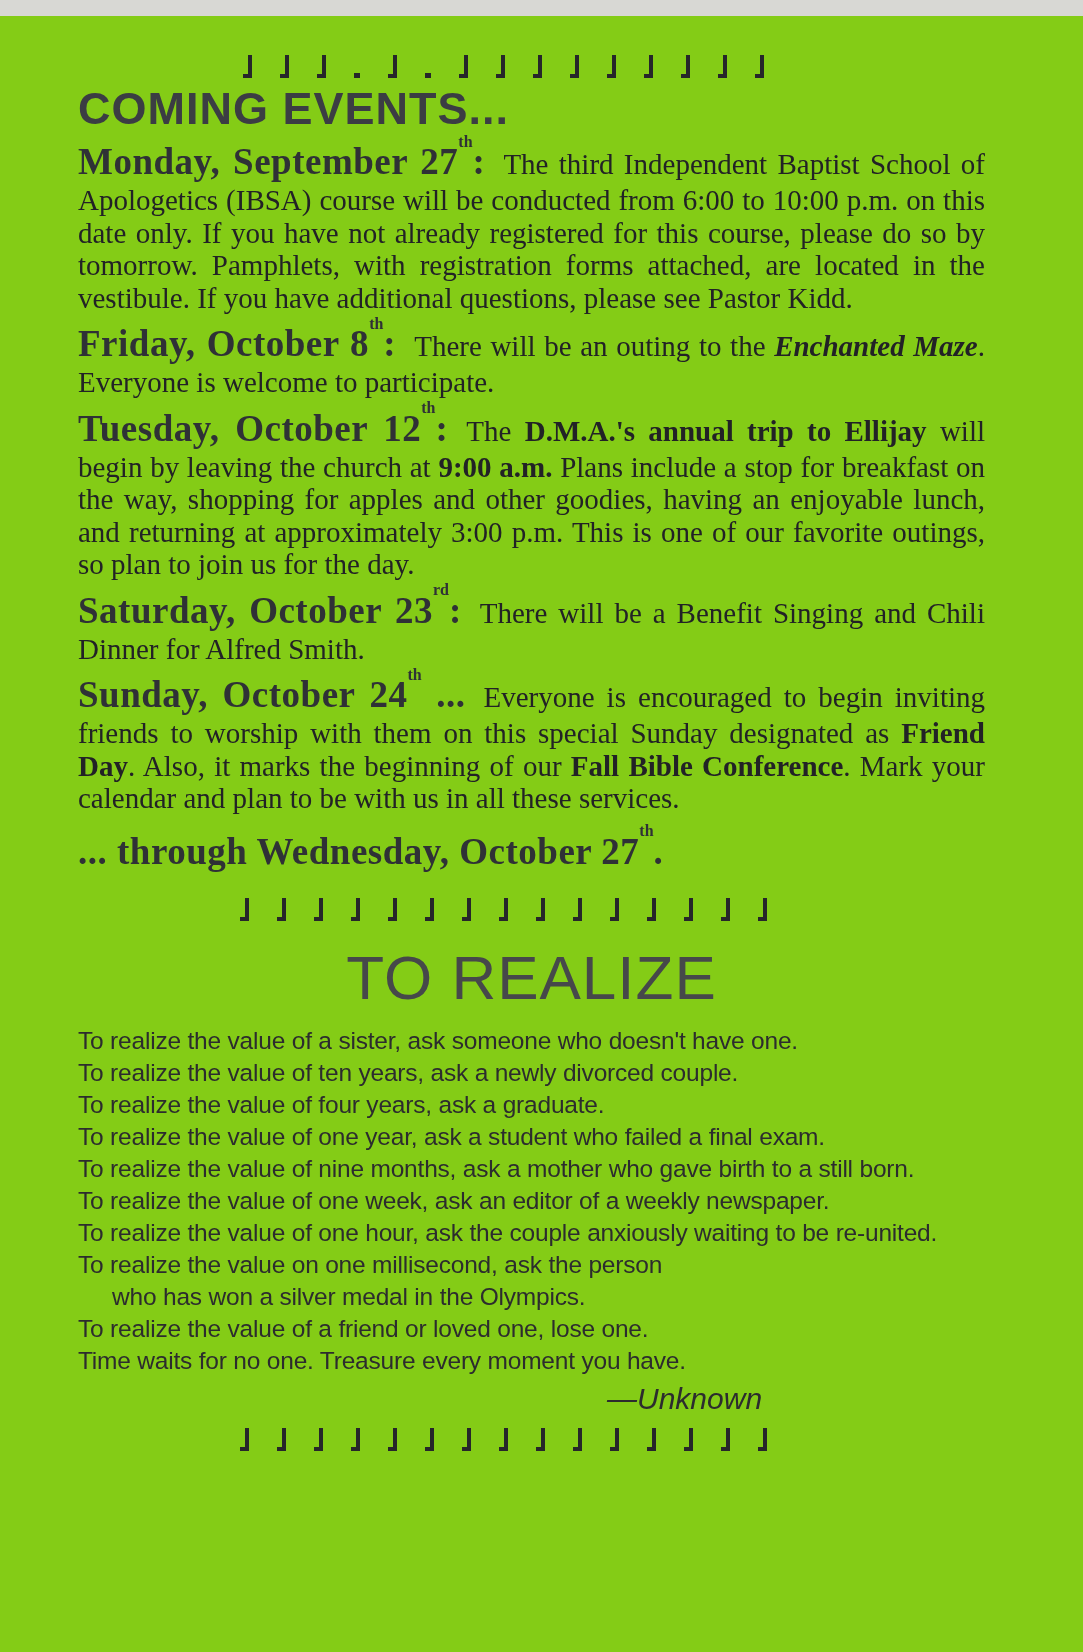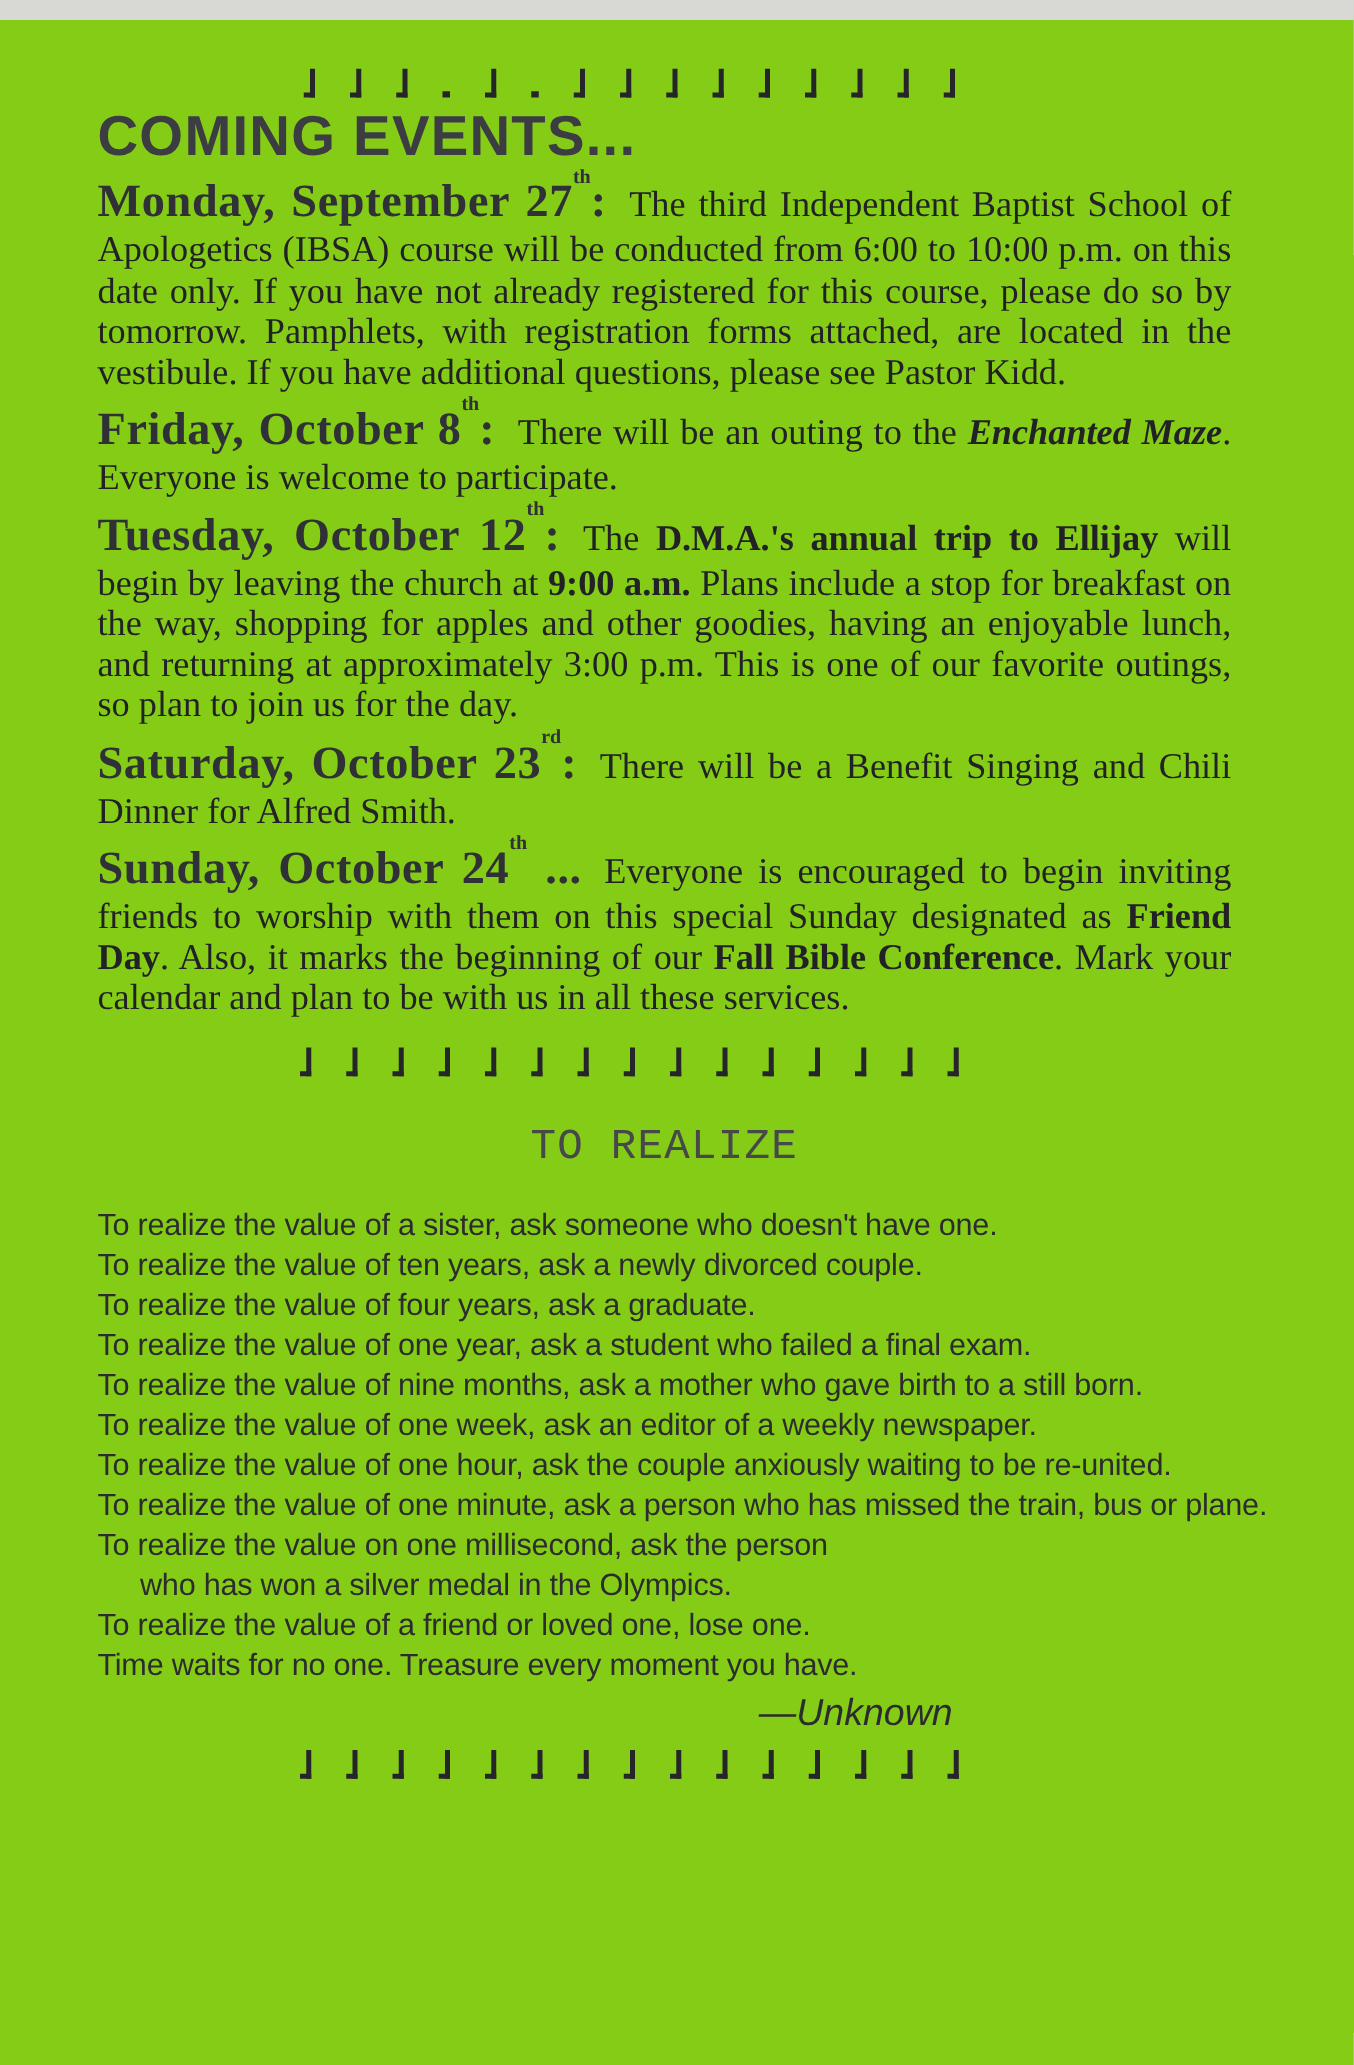--- a/index.html
+++ b/index.html
@@ -48,22 +48,22 @@
   }
   .bold{font-weight:bold;}
   .bolditalic{font-weight:bold;font-style:italic;}
 
   .through{
     font-size:37px;font-weight:bold;line-height:46px;
     color:#2f3136;margin:14px 0 0;letter-spacing:0.5px;
   }
 
   .realize-title{
-    font-family:Liberation Mono, monospace;
-    font-size:34px;font-weight:400;line-height:50px;
+    font-family:Liberation Sans, sans-serif;
+    font-size:62px;font-weight:400;line-height:50px;
     text-align:center;color:#46484a;margin:32px 0 0;letter-spacing:1px;
   }
   .realize-list{
     margin-top:22px;
     font-family:"Liberation Sans",sans-serif;
     font-size:24.5px;color:#2c2c2e;
   }
   .realize-line{margin:0;line-height:32px;white-space:nowrap;letter-spacing:-0.2px;}
   .realize-line.indent{padding-left:34px;}
 
@@ -99,20 +99,21 @@
   <h1 class="coming-title">COMING EVENTS...</h1>
 
   <div class="events" id="events">
       <p class="event"><span class="ehead">Monday, September 27<sup>th</sup>:</span><span>The third Independent Baptist School of Apologetics (IBSA) course will be conducted from 6:00 to 10:00 p.m. on this date only.  If you have not already registered for this course, please do so by tomorrow.  Pamphlets, with registration forms attached, are located in the vestibule.  If you have additional questions, please see Pastor Kidd.</span></p>
       <p class="event"><span class="ehead">Friday, October 8<sup>th</sup>:</span><span>There will be an outing to the </span><span class="bolditalic">Enchanted Maze</span><span>.  Everyone is welcome to participate.</span></p>
       <p class="event"><span class="ehead">Tuesday, October 12<sup>th</sup>:</span><span>The </span><span class="bold">D.M.A.'s annual trip to Ellijay</span><span> will begin by leaving the church at </span><span class="bold">9:00 a.m.</span><span>  Plans include a stop for breakfast on the way, shopping for apples and other goodies, having an enjoyable lunch, and returning at approximately 3:00 p.m.  This is one of our favorite outings, so plan to join us for the day.</span></p>
       <p class="event"><span class="ehead">Saturday, October 23<sup>rd</sup>:</span><span>There will be a Benefit Singing and Chili Dinner for Alfred Smith.</span></p>
       <p class="event"><span class="ehead">Sunday, October 24<sup>th</sup> ...</span><span>Everyone is encouraged to begin inviting friends to worship with them on this special Sunday designated as </span><span class="bold">Friend Day</span><span>.  Also, it marks the beginning of our </span><span class="bold">Fall Bible Conference</span><span>.  Mark your calendar and plan to be with us in all these services.</span></p>
     </div>
 
+  <h2 class="through"><span>... through Wednesday, October 27</span><sup>th</sup><span>.</span></h2>
 
   <div class="notes-row row-mid">
       <span class="note"></span>
       <span class="note"></span>
       <span class="note"></span>
       <span class="note"></span>
       <span class="note"></span>
       <span class="note"></span>
       <span class="note"></span>
       <span class="note"></span>
@@ -128,21 +129,20 @@
   <h2 class="realize-title">TO REALIZE</h2>
 
   <div class="realize-list" id="realize">
       <p class="realize-line">To realize the value of a sister, ask someone who doesn't have one.</p>
       <p class="realize-line">To realize the value of ten years, ask a newly divorced couple.</p>
       <p class="realize-line">To realize the value of four years, ask a graduate.</p>
       <p class="realize-line">To realize the value of one year, ask a student who failed a final exam.</p>
       <p class="realize-line">To realize the value of nine months, ask a mother who gave birth to a still born.</p>
       <p class="realize-line">To realize the value of one week, ask an editor of a weekly newspaper.</p>
       <p class="realize-line">To realize the value of one hour, ask the couple anxiously waiting to be re-united.</p>
-      <p class="realize-line">To realize the value of one minute, ask a person who has missed the train, bus or plane.</p>
       <p class="realize-line">To realize the value on one millisecond, ask the person</p>
       <p class="realize-line indent">who has won a silver medal in the Olympics.</p>
       <p class="realize-line">To realize the value of a friend or loved one, lose one.</p>
       <p class="realize-line">Time waits for no one.  Treasure every moment you have.</p>
     </div>
 
   <div class="attribution">—Unknown</div>
 
   <div class="notes-row row-bottom">
       <span class="note"></span>

